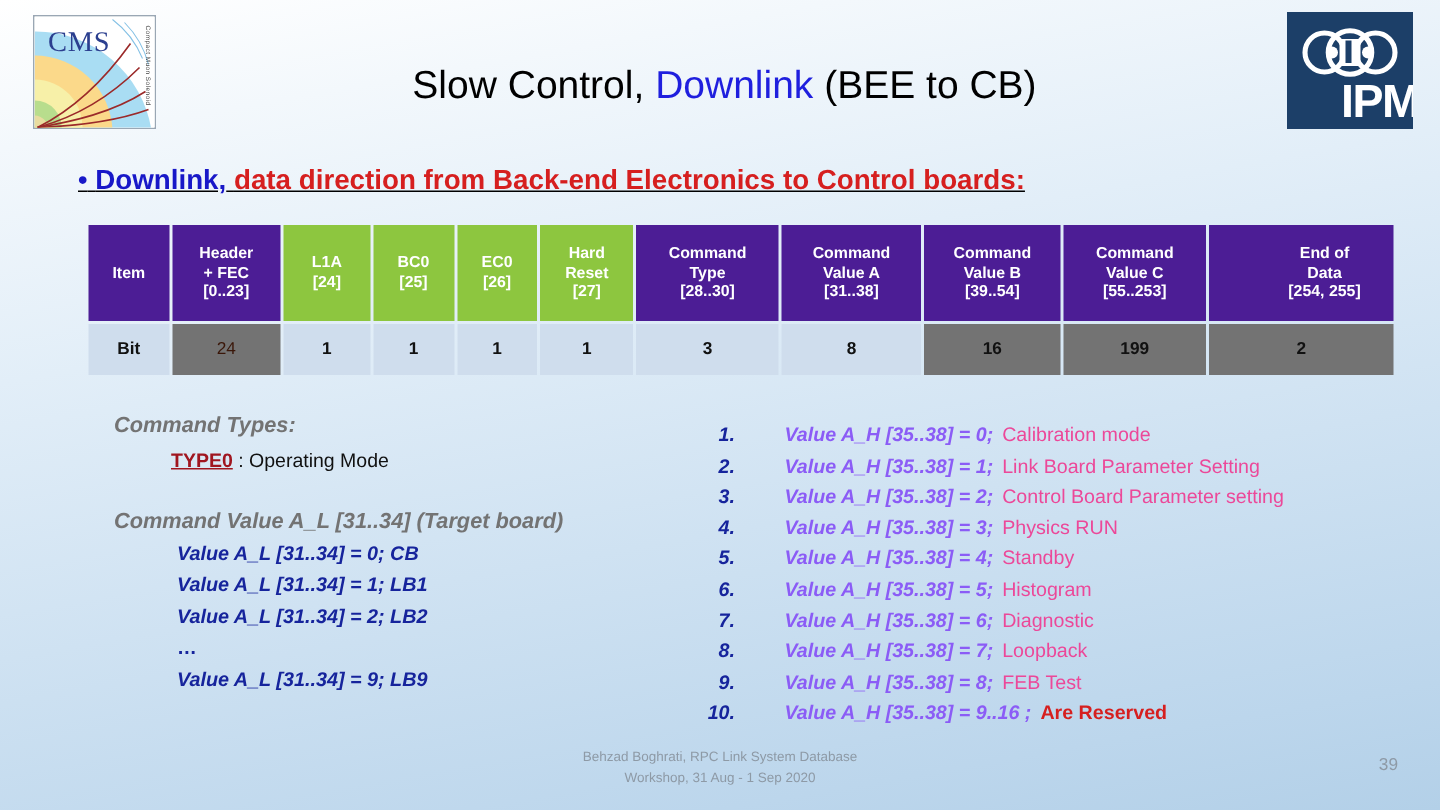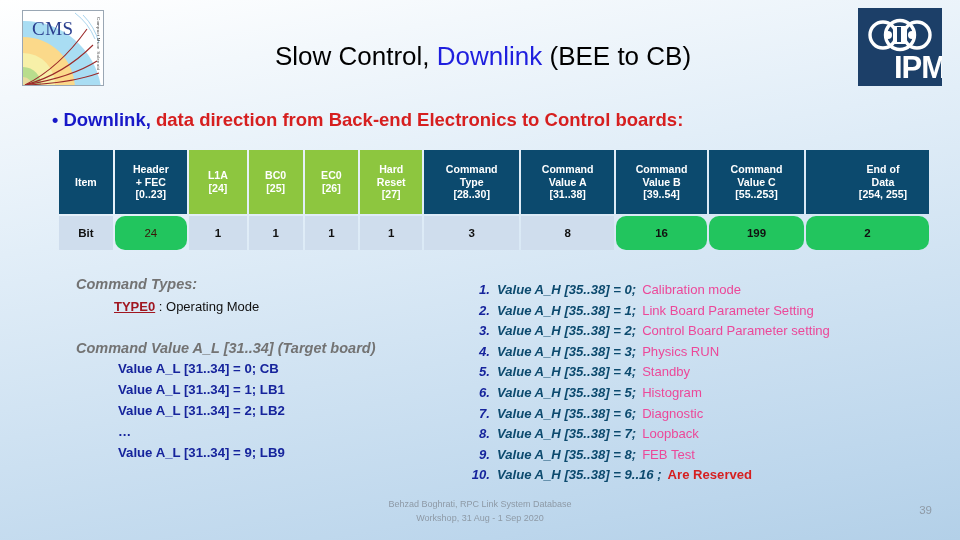--- a/index.html
+++ b/index.html
@@ -89,20 +89,21 @@
 
   
   .bullet-line {
     position: absolute;
     left: 52px; top: 108px;
     width: 870px;
     font-size: 18.5px;
     font-weight: bold;
     line-height: 24px;
     white-space: nowrap;
+    text-decoration: underline;
   }
   .bullet-dot { color: #1818c8; font-size: 18px; }
   .bullet-blue { color: #1818c8; }
   .bullet-red { color: #d61f1f; }
 
   
   .table-wrap {
     position: absolute;
     left: 57px; top: 148px;
     width: 874px;
@@ -115,34 +116,34 @@
   }
   table.bittable th {
     color: #ffffff;
     font-size: 10.6px;
     font-weight: bold;
     line-height: 12.6px;
     text-align: center;
     vertical-align: middle;
     height: 62px;
     padding: 1px 1px;
-    background: #0c4a6e;
+    background: #4c1d95;
   }
   table.bittable th.green { background: #8dc63f; }
   table.bittable td {
     background: #cfdded;
     color: #111111;
     font-size: 11.5px;
     font-weight: bold;
     text-align: center;
     vertical-align: middle;
     height: 34px;
     padding: 0;
   }
-  table.bittable td.amber { background: #22c55e; border-radius: 10px; }
+  table.bittable td.amber { background: #737373; }
   table.bittable td.amber.first { color: #3a1608; font-weight: normal; font-size: 11.5px; }
   table.bittable td.label { background: #cfdded; font-size: 11.5px; }
 
   
   .left-block {
     position: absolute;
     left: 76px; top: 274px;
     width: 400px;
   }
   .h-italic {
@@ -164,20 +165,21 @@
   .type0 {
     color: #a01620;
     font-weight: bold;
     text-decoration: underline;
   }
   .gap-1 { height: 22px; }
   .val-line {
     margin-left: 42px;
     font-size: 13.2px;
     font-weight: bold;
+    font-style: italic;
     color: #16249c;
     line-height: 21px;
     white-space: nowrap;
   }
   .ellipsis-line {
     margin-left: 42px;
     font-size: 13.2px;
     font-weight: bold;
     color: #16249c;
     line-height: 21px;
@@ -206,22 +208,23 @@
     text-align: right;
     padding-right: 7px;
     font-weight: bold;
     font-style: italic;
     color: #16249c;
     flex: none;
   }
   .rb-code {
     font-weight: bold;
     font-style: italic;
-    color: #0c4a6e;
+    color: #8b5cf6;
     margin-right: 6px;
+    margin-left: 26px;
   }
   .rb-desc { color: #ec4899; }
   .rb-desc.reserved { color: #d61f1f; font-weight: bold; }
 
   
   .footer {
     position: absolute;
     left: 270px; top: 498px;
     width: 420px;
     text-align: center;

